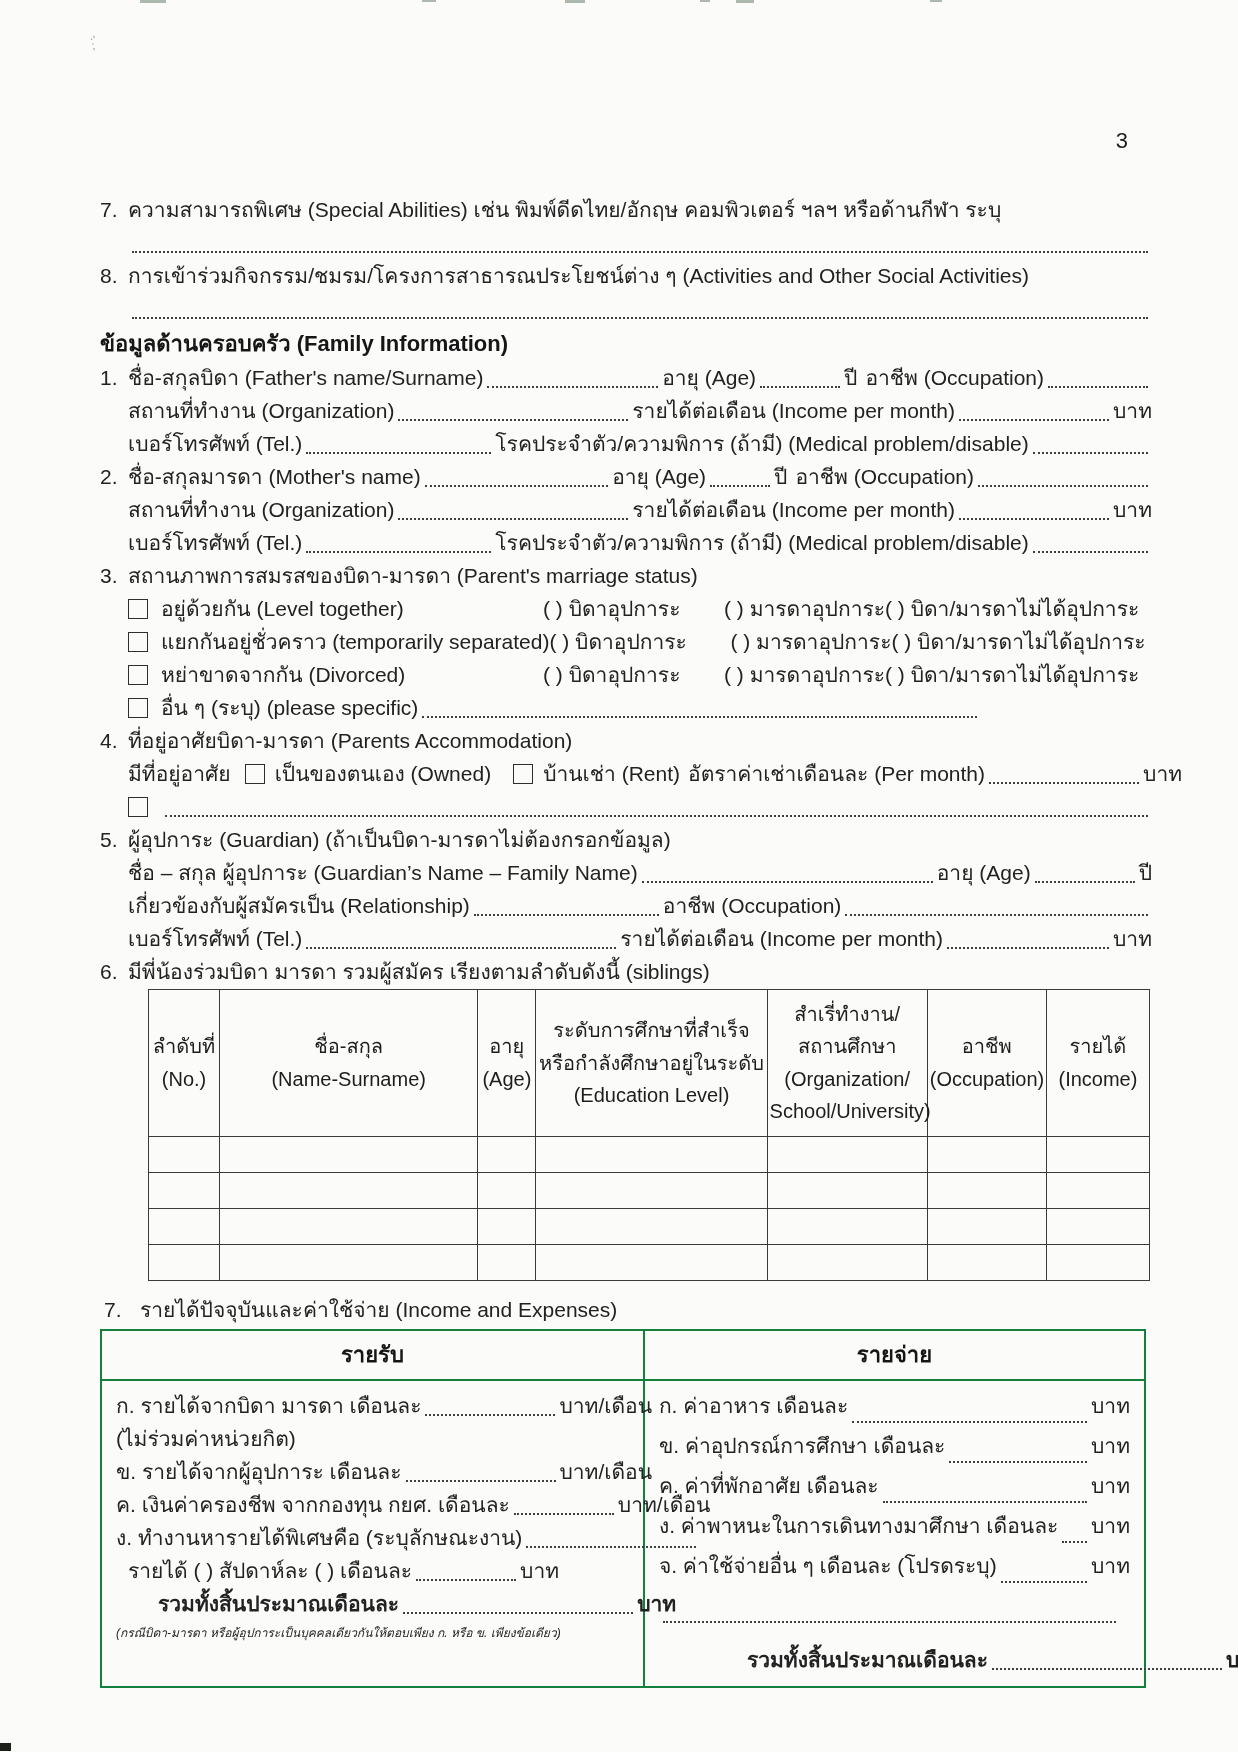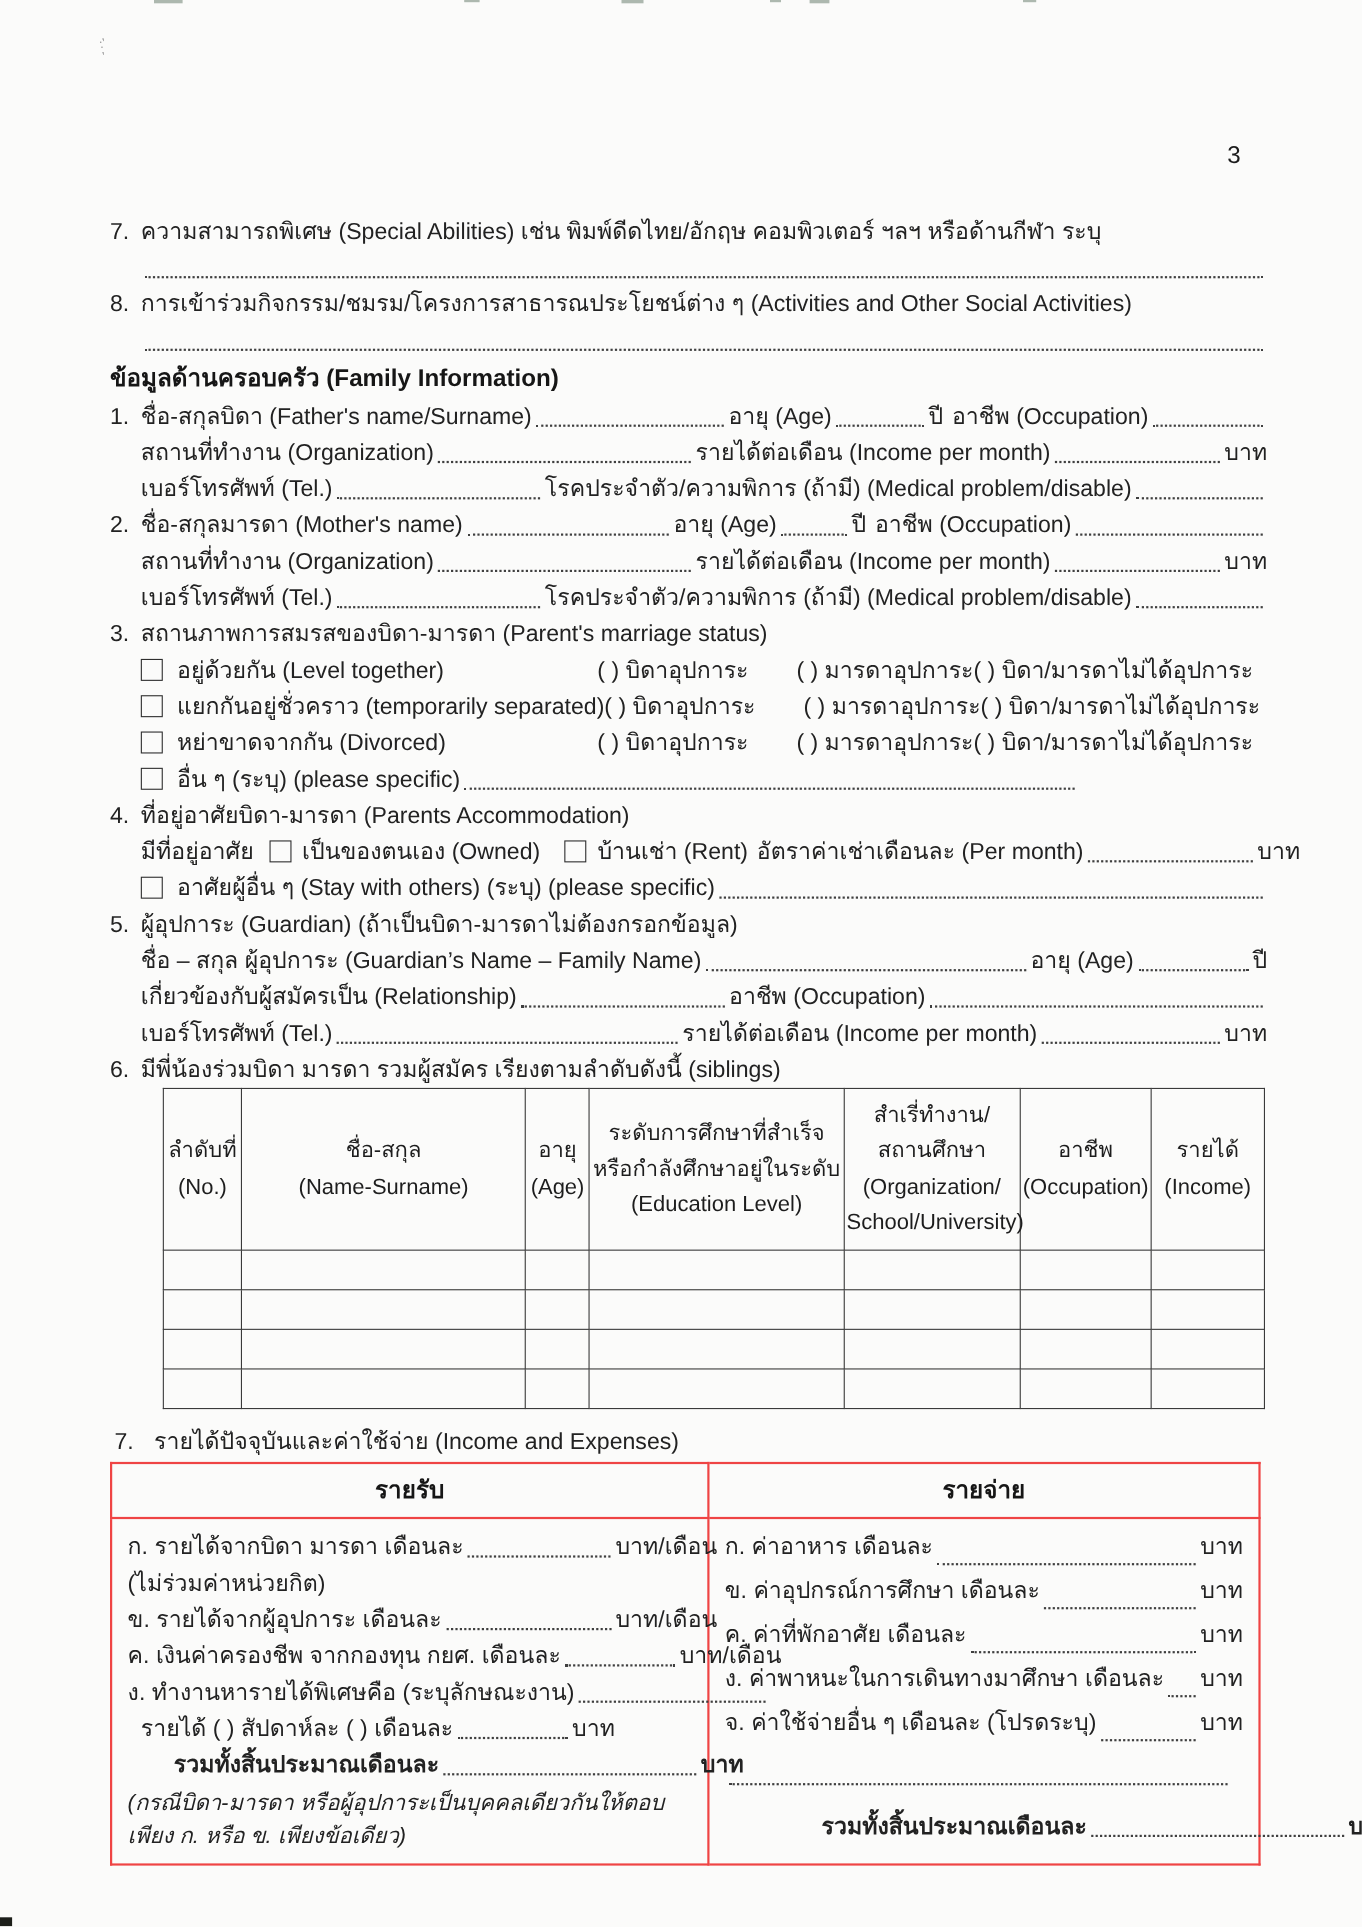--- a/index.html
+++ b/index.html
@@ -30,26 +30,26 @@
   table{border-collapse:collapse;}
   .sib-table{width:1002px;margin:4px 0 0 48px;table-layout:fixed;}
   .sib-table th,.sib-table td{border:1.7px solid #3a3a3a;}
   .sib-table th{font-weight:normal;font-size:20px;line-height:1.62;padding:8px 2px;text-align:center;vertical-align:middle;color:#1d1d1d;}
   .sib-table td{height:33px;}
   .pre{white-space:pre-line;}
   
   .q7b{margin-top:12px;height:32px;display:flex;align-items:baseline;}
   .q7b .num{flex:0 0 36px;padding-left:4px;}
   .ie-table{width:1046px;margin-top:4px;table-layout:fixed;}
-  .ie-table th,.ie-table td{border:2px solid #ef4444;}
+  .ie-table th,.ie-table td{border:2px solid #15803d;}
   .ie-table th{font-size:22px;font-weight:bold;height:46px;text-align:center;color:#161616;}
   .ie-table td{vertical-align:top;padding:8px 14px 10px 14px;}
   .tline{display:flex;align-items:baseline;white-space:nowrap;min-height:32px;}
   .tline-r{min-height:40px;}
-  .note-italic{font-style:italic;font-size:20px;line-height:1.5;white-space:normal;margin-top:4px;}
+  .note-italic{font-style:italic;font-size:12px;line-height:1.5;white-space:normal;margin-top:4px;}
   .total-line{font-weight:bold;text-align:right;}
   .pad-l{padding-left:42px;}
   .pad-l2{padding-left:88px;}
   
   .speck{position:absolute;background:#9aa89c;opacity:.8;}
   .squiggle{position:absolute;color:#8a8a8a;font-size:11px;transform:rotate(-14deg);}
   .corner-mark{position:absolute;left:0;bottom:1px;width:11px;height:8px;background:#1d1f1a;}
 </style>
 </head>
 <body>
@@ -173,21 +173,20 @@
     <span class="cb cb2" style="margin-left:14px;"></span>
     <span>เป็นของตนเอง (Owned)</span>
     <span class="cb cb2" style="margin-left:22px;"></span>
     <span>บ้านเช่า (Rent)</span>
     <span class="ml">อัตราค่าเช่าเดือนละ (Per month)</span>
     <span class="dots fixed w150"></span>
     <span>บาท</span>
   </div>
   <div class="line indent">
     <span class="cb"></span>
-    <span>อาศัยผู้อื่น ๆ (Stay with others) (ระบุ) (please specific)</span>
     <span class="dots"></span>
   </div>
 
   <div class="line">
     <span class="num">5.</span>
     <span>ผู้อุปการะ (Guardian) (ถ้าเป็นบิดา-มารดาไม่ต้องกรอกข้อมูล)</span>
   </div>
   <div class="line indent">
     <span>ชื่อ – สกุล ผู้อุปการะ (Guardian’s Name – Family Name)</span>
     <span class="dots f2"></span>

